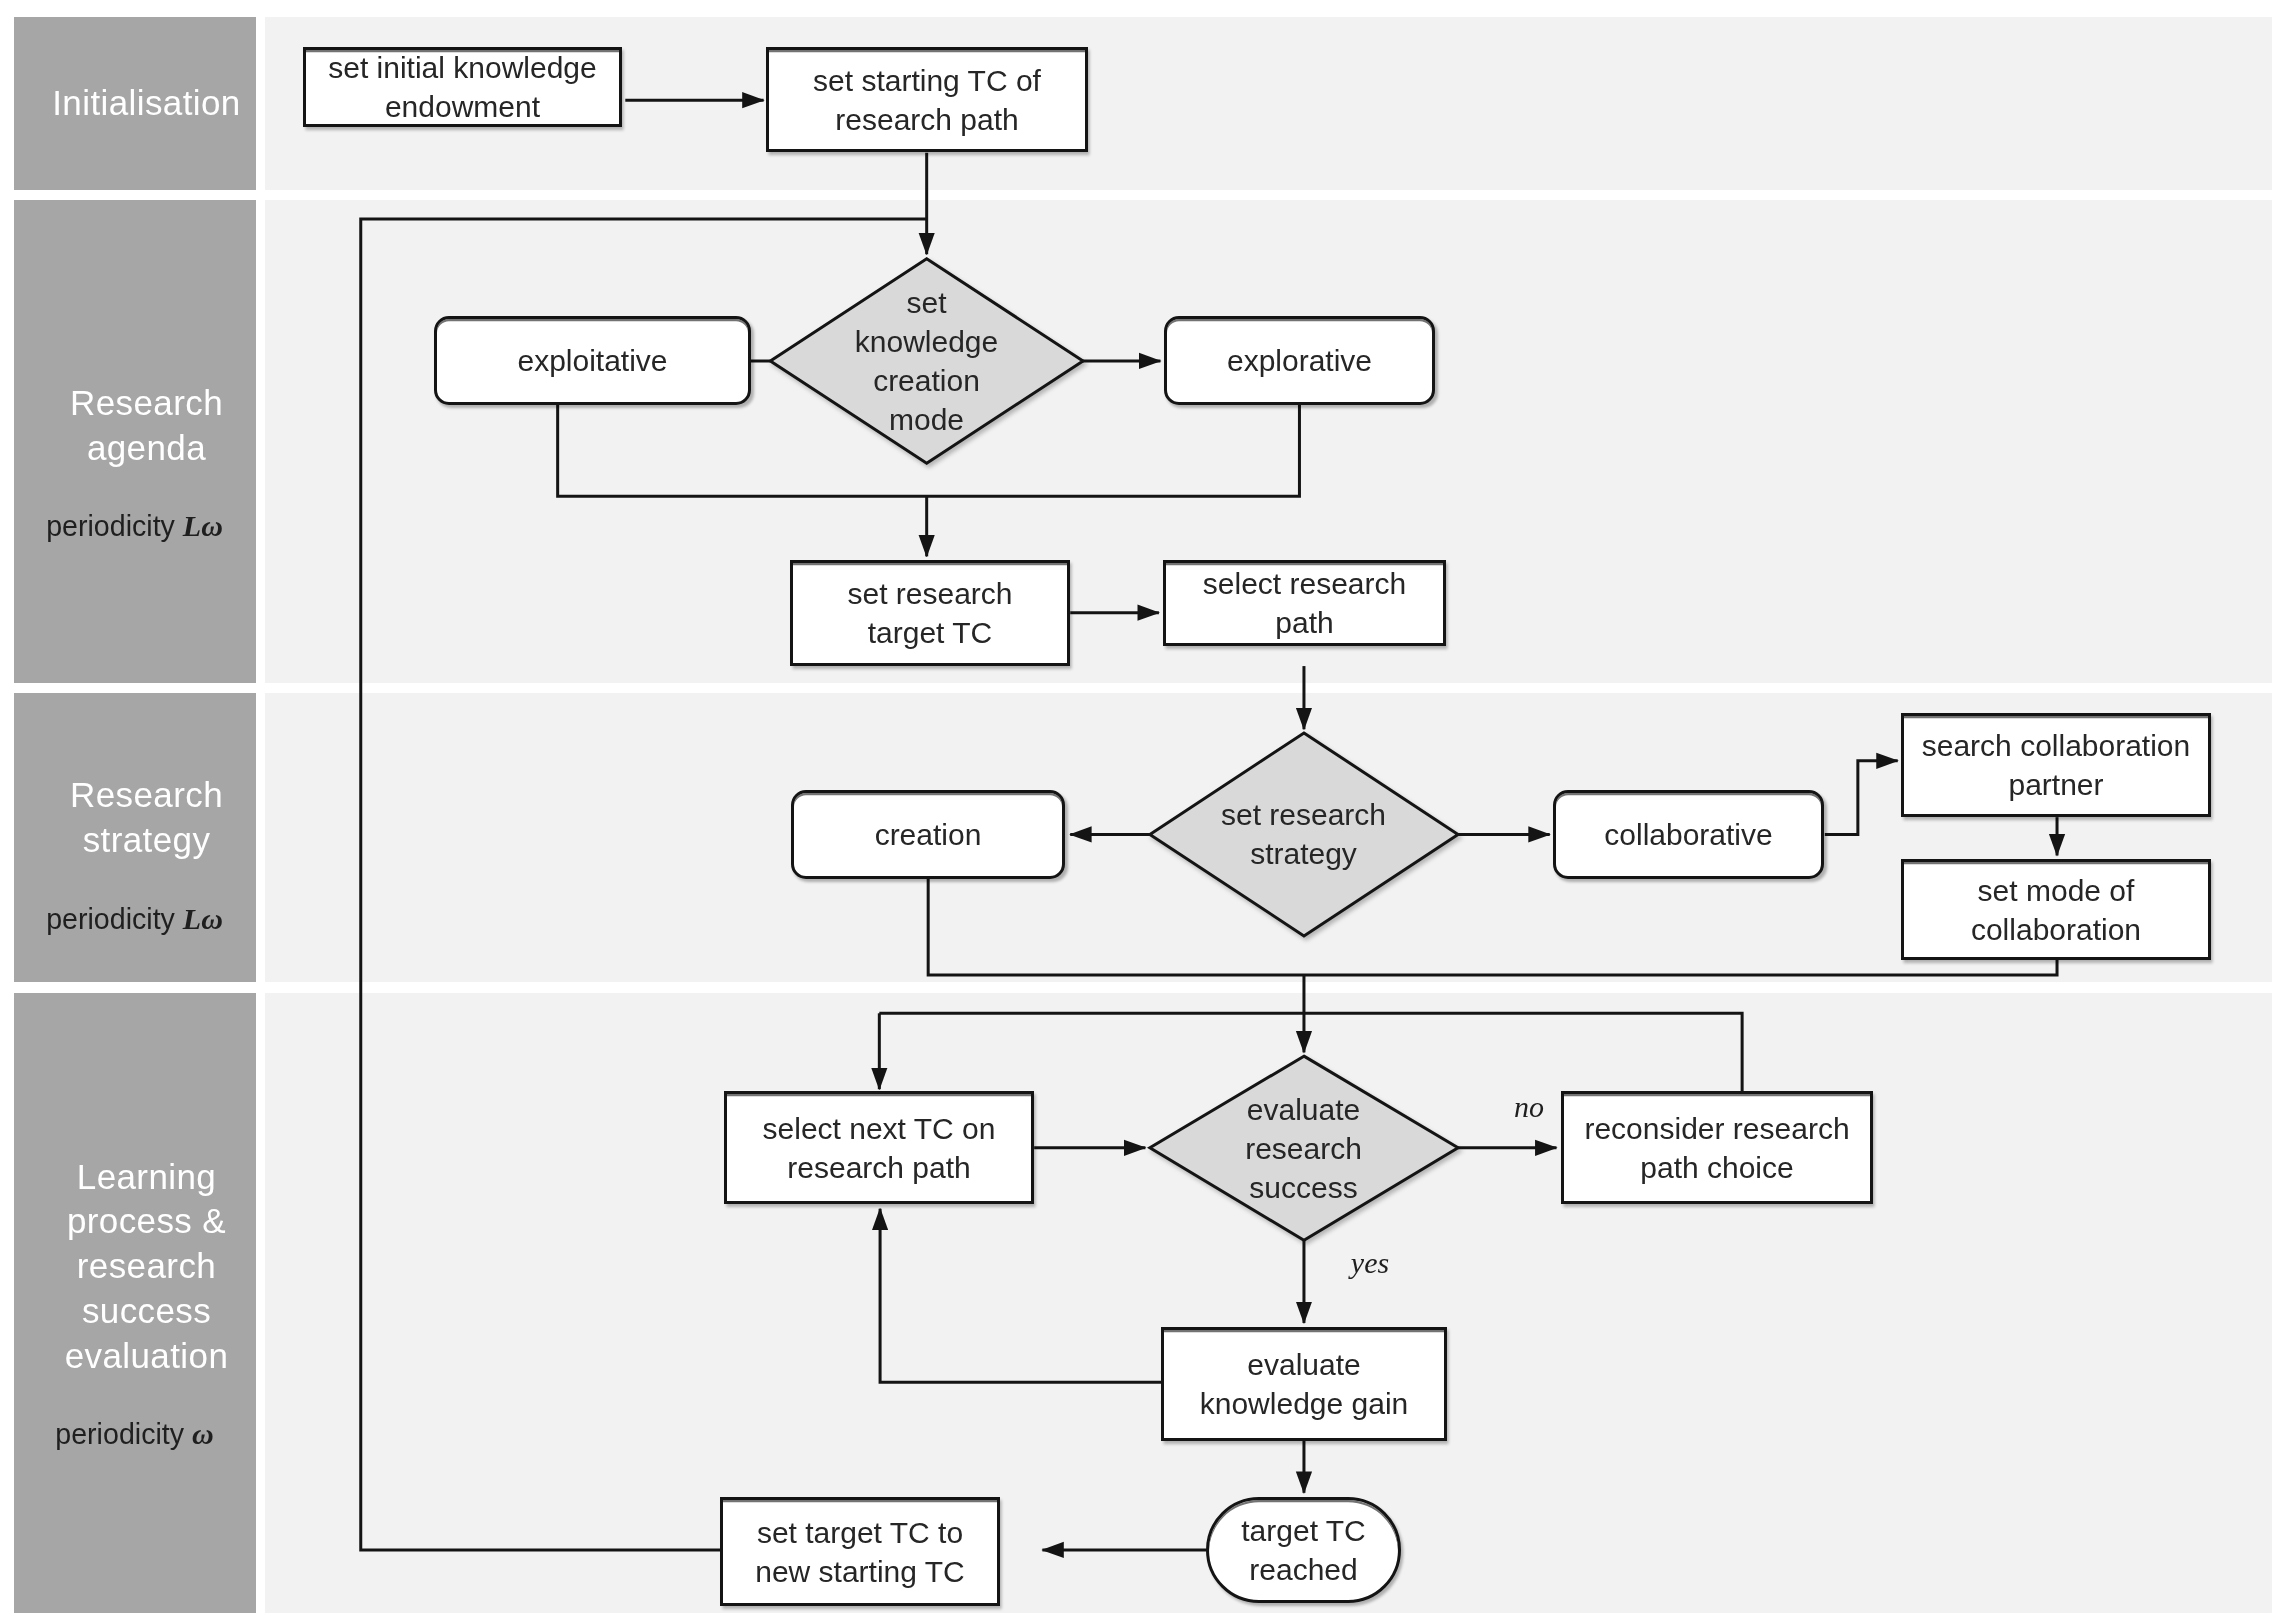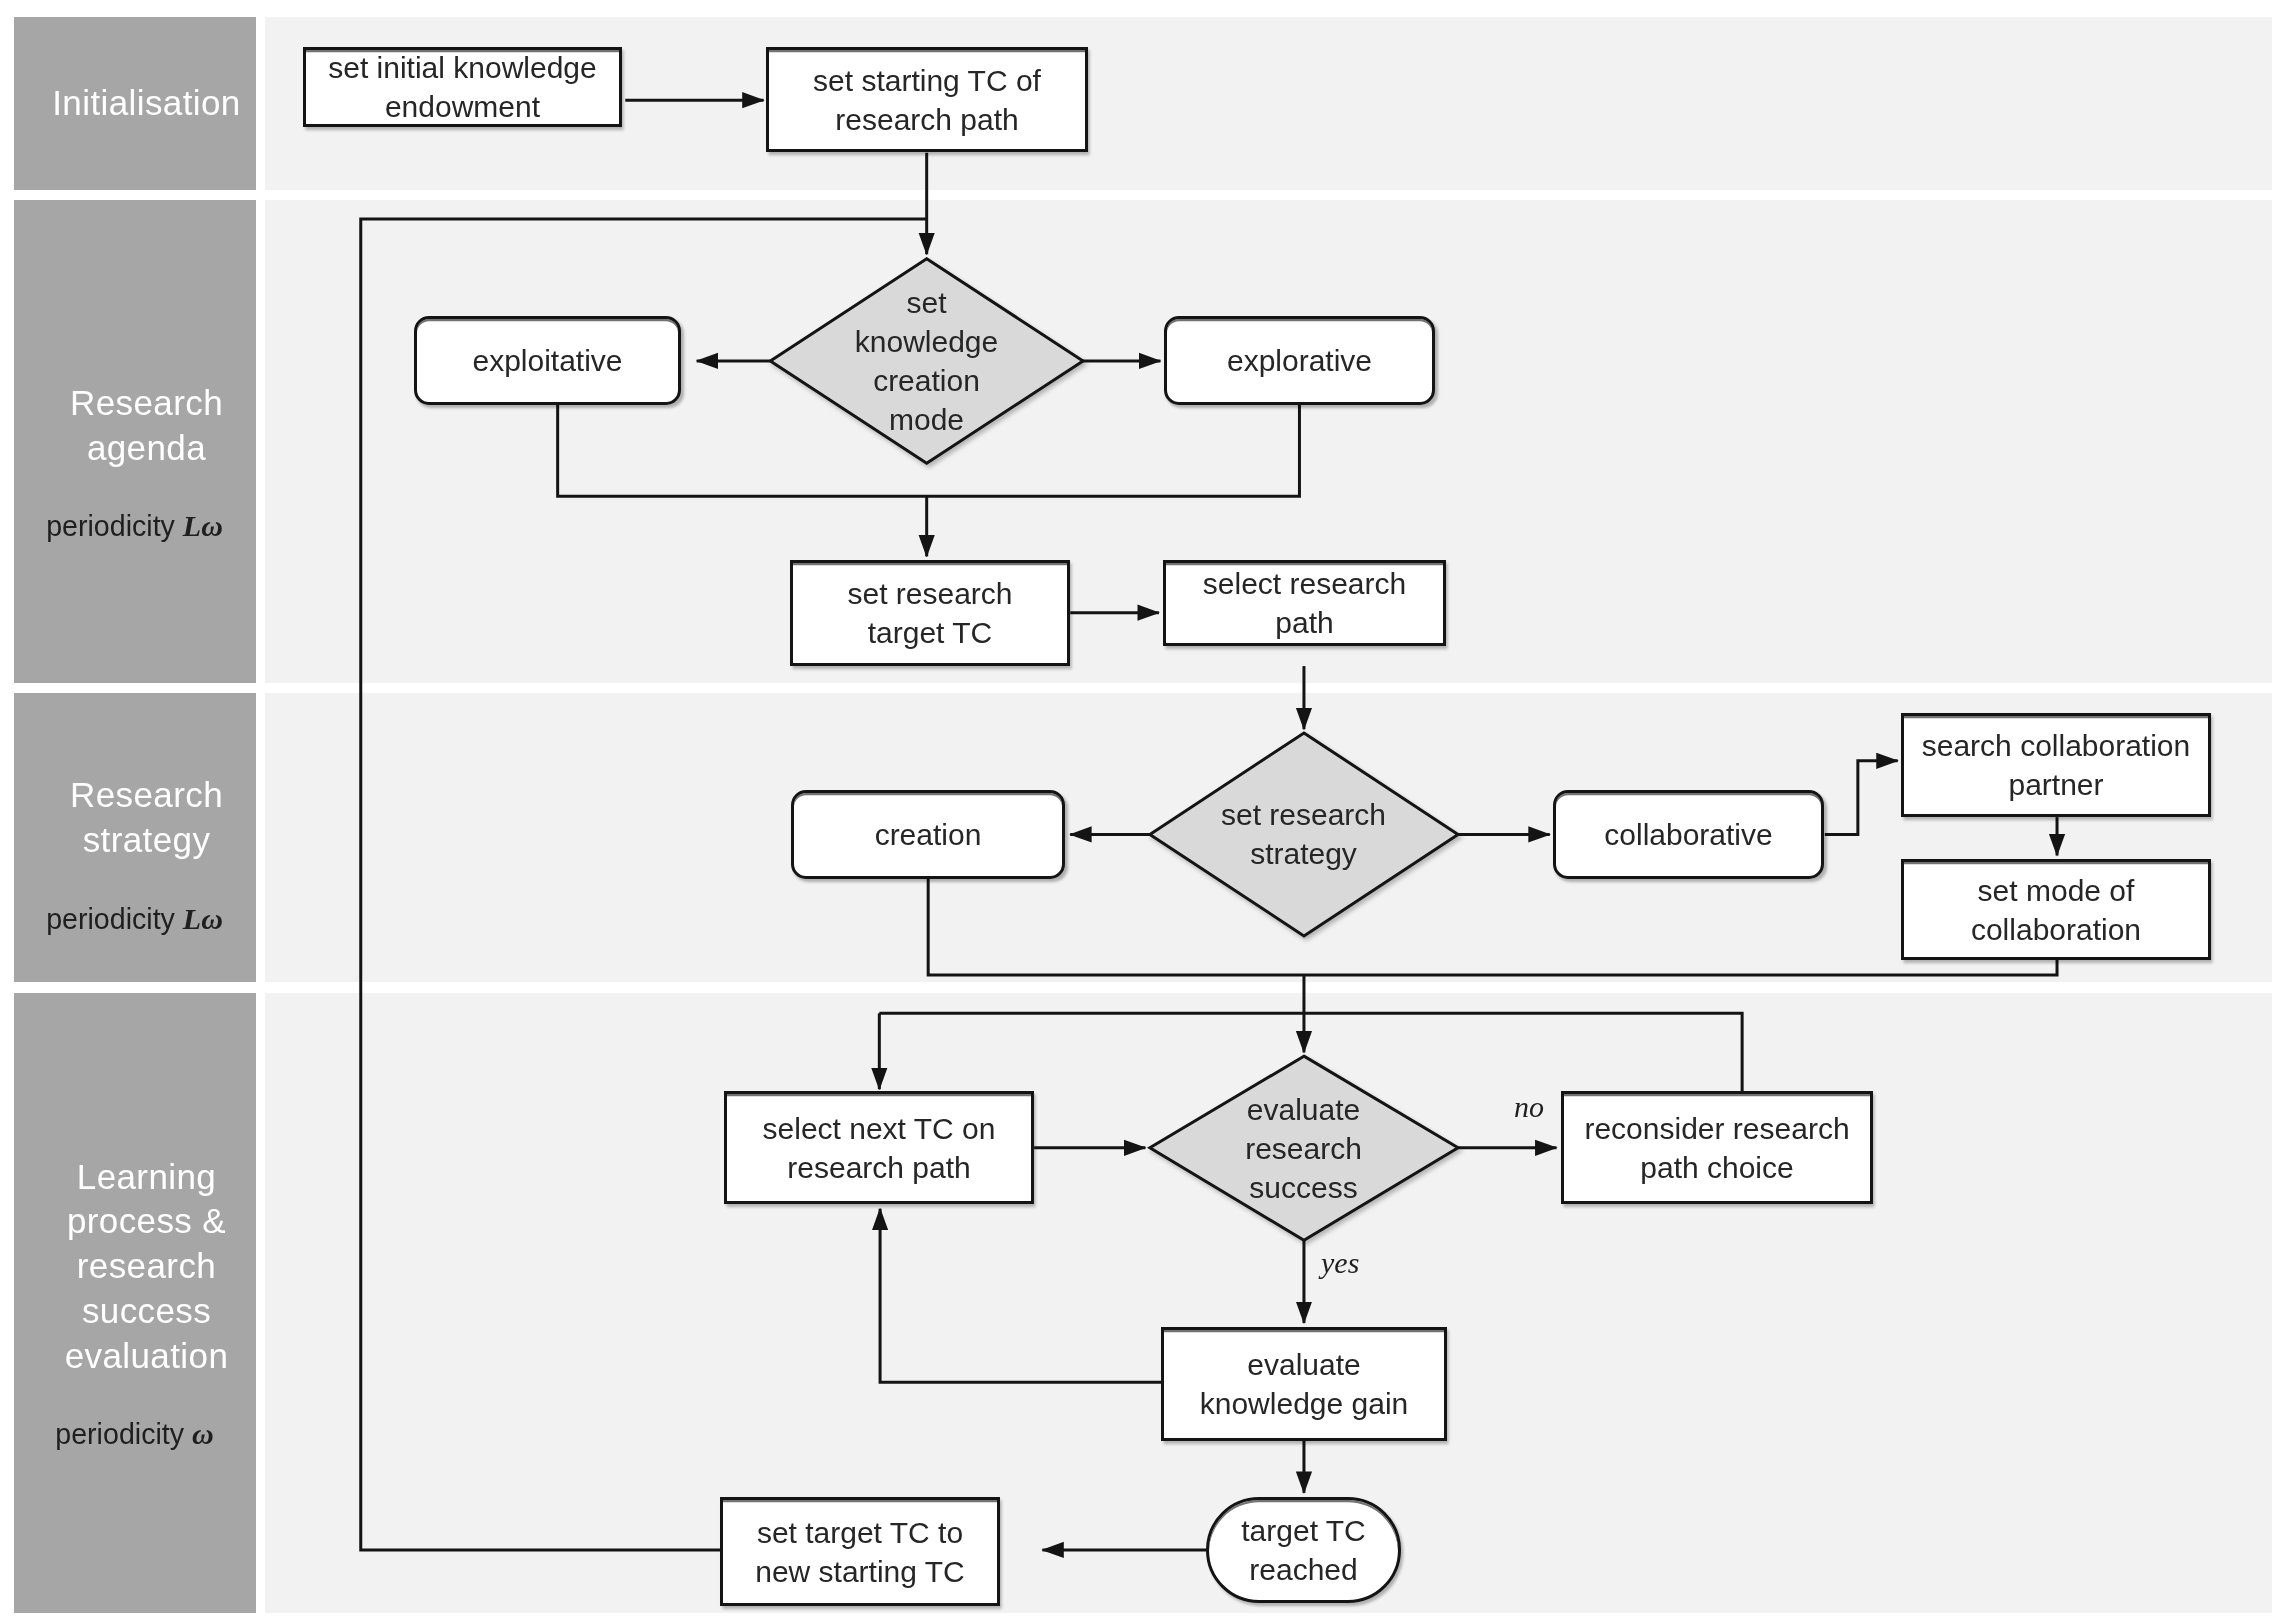--- a/index.html
+++ b/index.html
@@ -157,21 +157,21 @@
 
   <div class="node" style="left:303px; top:47px; width:319px; height:80px;">
     <div class="node-label">set initial knowledge
 endowment</div>
   </div>
   <div class="node" style="left:766px; top:47px; width:322px; height:105px;">
     <div class="node-label">set starting TC of
 research path</div>
   </div>
 
-  <div class="node round" style="left:414px; top:316px; width:267px; height:89px;text-align:center;">
+  <div class="node round" style="left:434px; top:316px; width:317px; height:89px;text-align:center;">
     <div class="node-label">exploitative</div>
   </div>
   <div class="node round" style="left:1164px; top:316px; width:271px; height:89px;">
     <div class="node-label">explorative</div>
   </div>
 
   <div class="node" style="left:790px; top:560px; width:280px; height:106px;">
     <div class="node-label">set research
 target TC</div>
   </div>
@@ -226,16 +226,16 @@
     <div class="node-label">set research
 strategy</div>
   </div>
   <div class="diamond-label" style="left:1191px; top:1088px; width:225px; height:120px;">
     <div class="node-label">evaluate
 research
 success</div>
   </div>
 
   <div class="edge-label" style="left:1484px; top:1090px; width:90px; text-align:center;">no</div>
-  <div class="edge-label" style="left:1321px; top:1246px; width:98px; text-align:left;">yes</div>
+  <div class="edge-label" style="left:1321px; top:1246px; width:98px; text-align:center;">yes</div>
 
 </div>
 
 
 </body></html>

